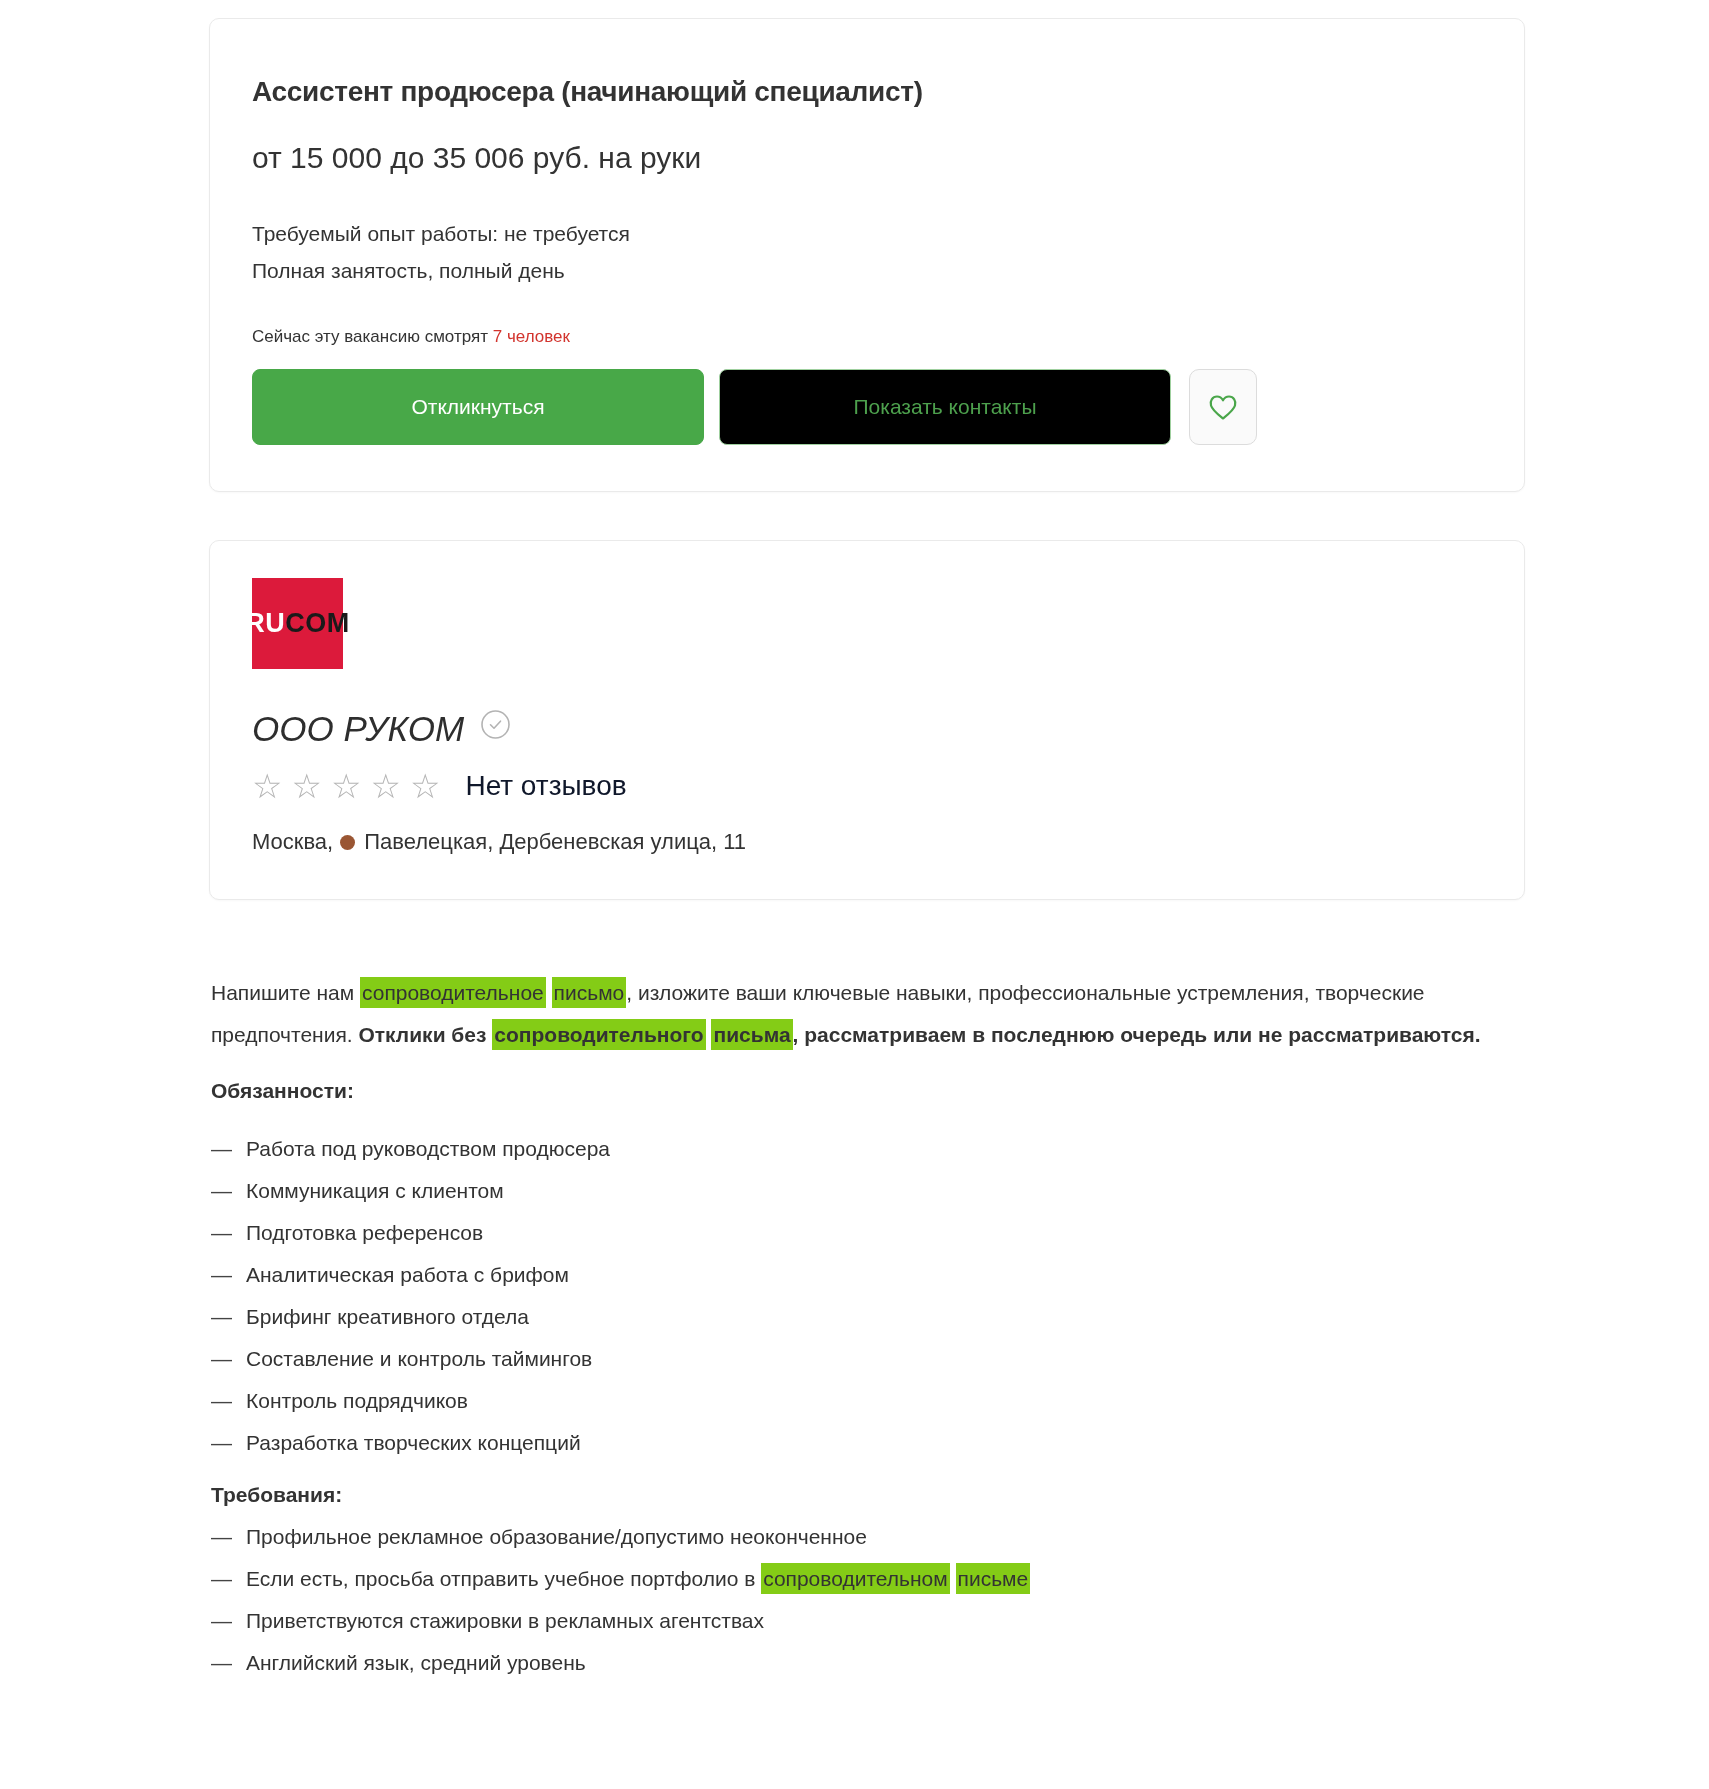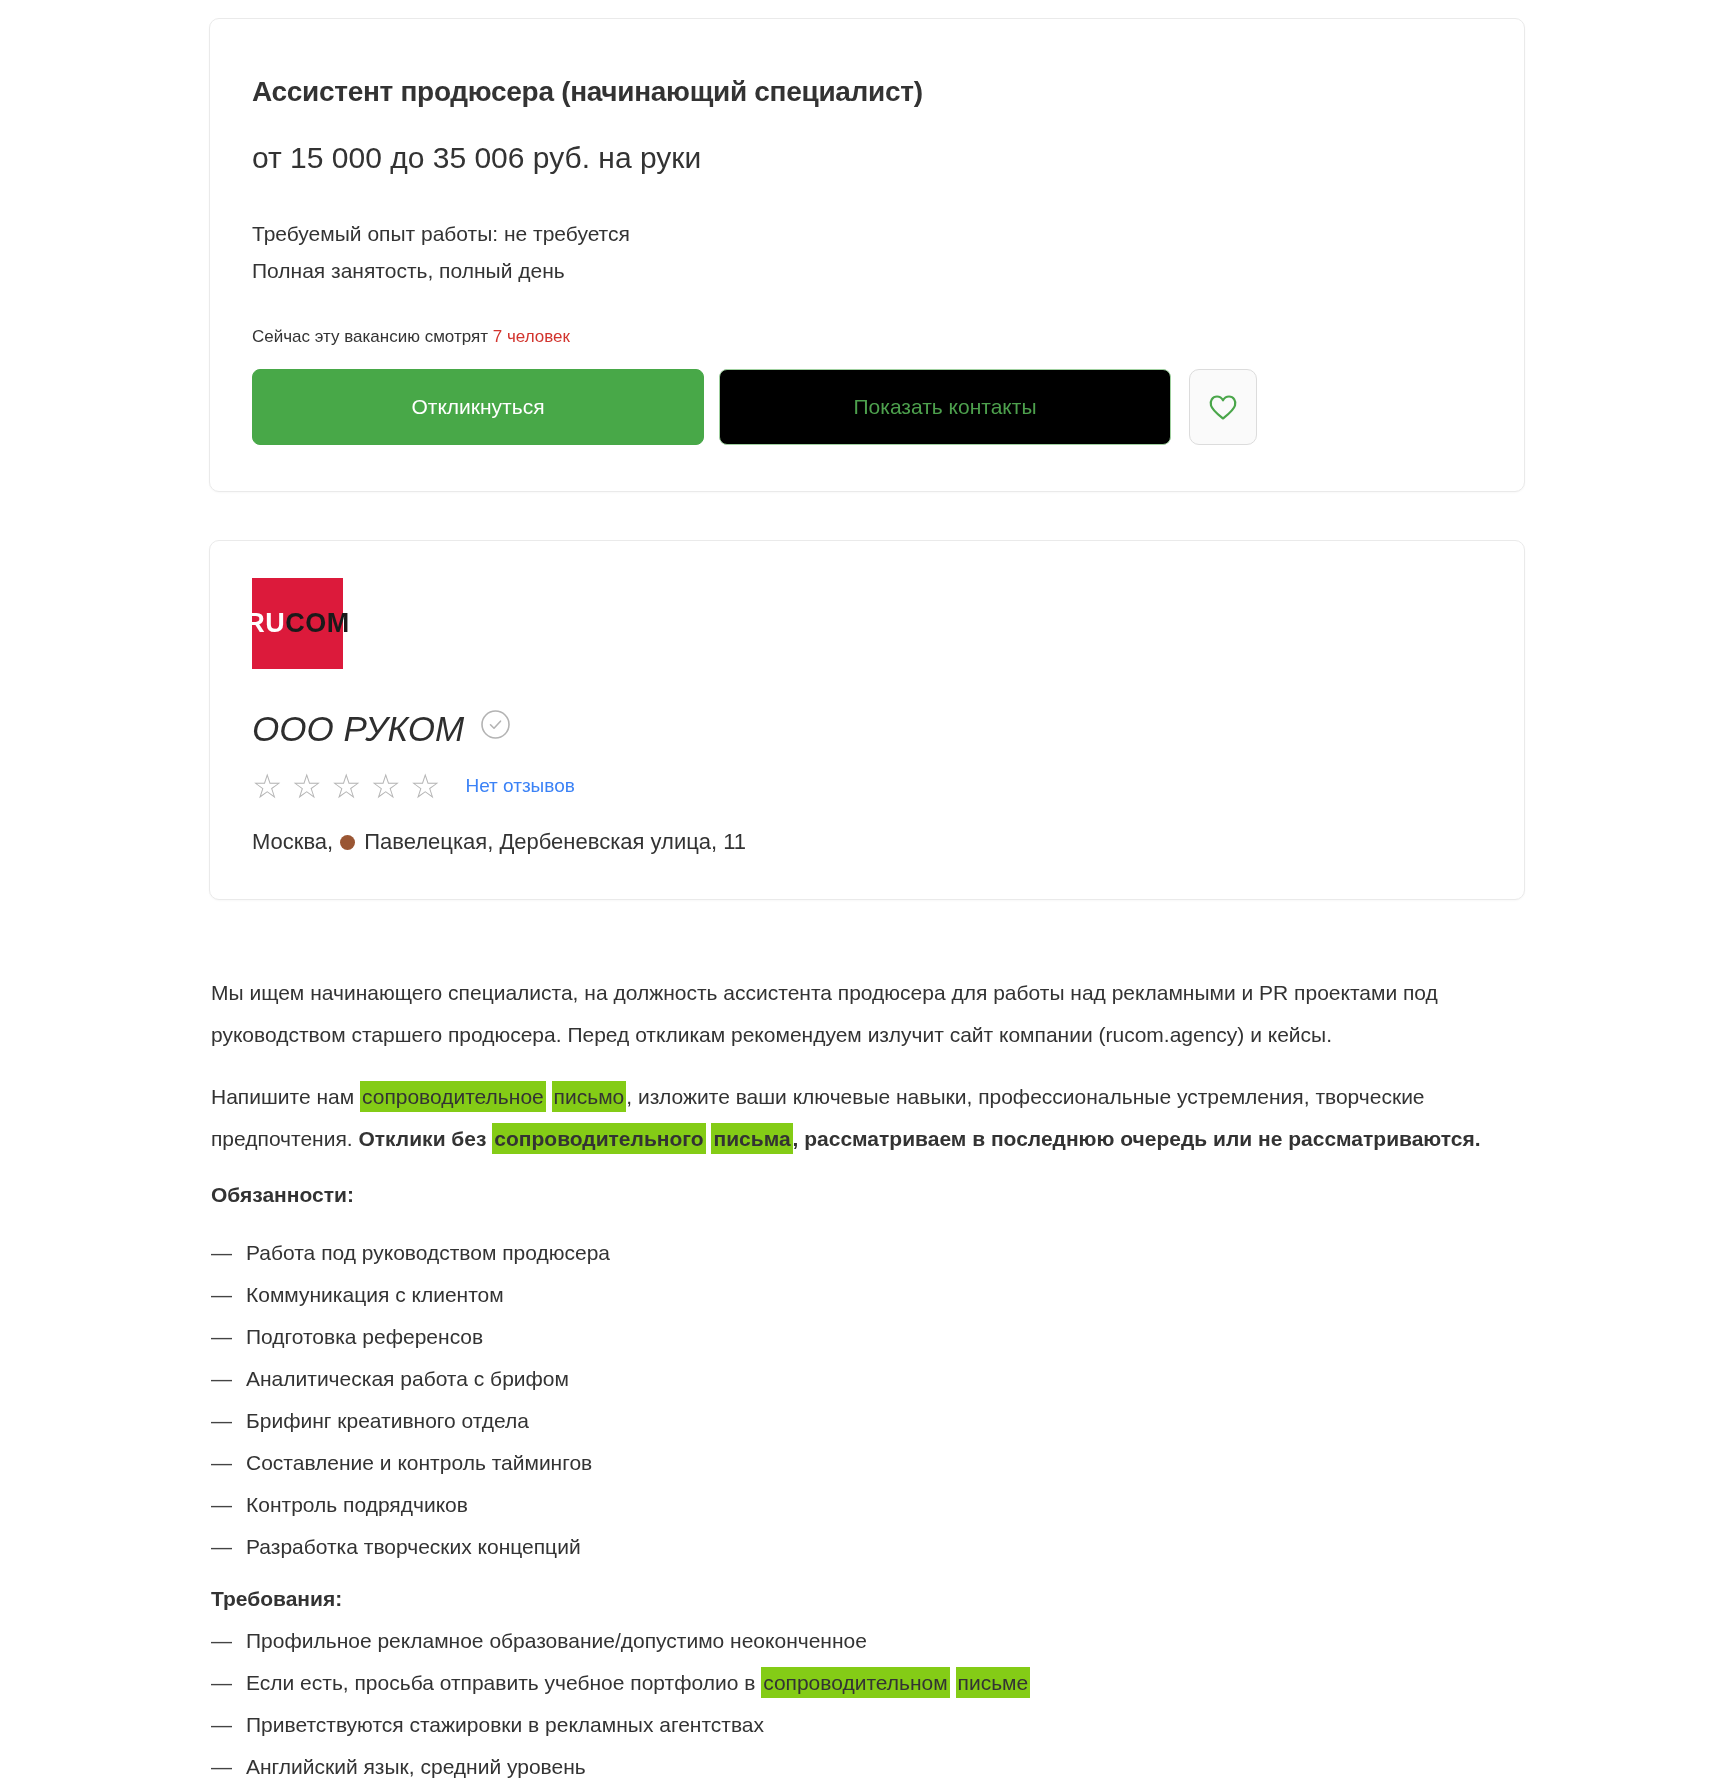--- a/index.html
+++ b/index.html
@@ -33,21 +33,21 @@
     align-items:center; justify-content:center; font-weight:700; font-size:27px;
     letter-spacing:0.5px; cursor:pointer;
   }
   .company-logo .lg-ru { color:#ffffff; }
   .company-logo .lg-com { color:#1a1a1a; }
   .company-name-row { margin-top:40px; display:flex; align-items:flex-start;font-style:italic; }
   .company-name { font-size:35px; font-weight:400; color:#2e2e2e; cursor:pointer; }
   .verified-badge { margin-left:16px; display:inline-flex; }
   .rating-row { margin-top:20px; display:flex; align-items:center; }
   .stars { font-size:34px; color:#b5b5b5; letter-spacing:9px; line-height:34px; }
-  .reviews-label { font-size:19px; color:#3b82f6; margin-left:16px; }
+  .reviews-label { font-size:28px; color:#0f172a; margin-left:16px; }
   .address-row { margin-top:26px; font-size:22px; color:#333; display:flex; align-items:center; }
   .metro-dot { display:inline-block; width:15px; height:15px; border-radius:50%;
                background:#9a5633; margin:0 9px 0 7px; }
   
   .description { margin:72px 0 0 211px; width:1272px; font-size:21px; line-height:42px; color:#333; }
   .description p { margin-bottom:20px; }
   .hl { background:#84cc16; padding:4px 2px; }
   .b { font-weight:700; }
   .section-heading { font-size:21px; font-weight:700; line-height:30px; }
   .h-ob { margin-top:8px; }
@@ -107,21 +107,20 @@
   </div>
 
   <div class="address-row">
       <span>Москва,</span>
       <span class="metro-dot"></span>
       <span>Павелецкая, Дербеневская улица, 11</span>
     </div>
 </section>
 
 <div class="description">
-  <p><span>Мы ищем начинающего специалиста, на должность ассистента продюсера для работы над рекламными и PR проектами под руководством старшего продюсера. Перед откликам рекомендуем излучит сайт компании (rucom.agency) и кейсы.</span></p>
   <p><span>Напишите нам </span><span class="hl">сопроводительное</span><span> </span><span class="hl">письмо</span><span>, изложите ваши ключевые навыки, профессиональные устремления, творческие предпочтения. </span><span class="b">Отклики без </span><span class="hl b">сопроводительного</span><span class="b"> </span><span class="hl b">письма</span><span class="b">, рассматриваем в последнюю очередь или не рассматриваются.</span></p>
 
   <h3 class="section-heading h-ob">Обязанности:</h3>
   <ul class="items items-ob">
       <li><span class="dash">—</span><span>Работа под руководством продюсера</span></li>
       <li><span class="dash">—</span><span>Коммуникация с клиентом</span></li>
       <li><span class="dash">—</span><span>Подготовка референсов</span></li>
       <li><span class="dash">—</span><span>Аналитическая работа с брифом</span></li>
       <li><span class="dash">—</span><span>Брифинг креативного отдела</span></li>
       <li><span class="dash">—</span><span>Составление и контроль таймингов</span></li>

